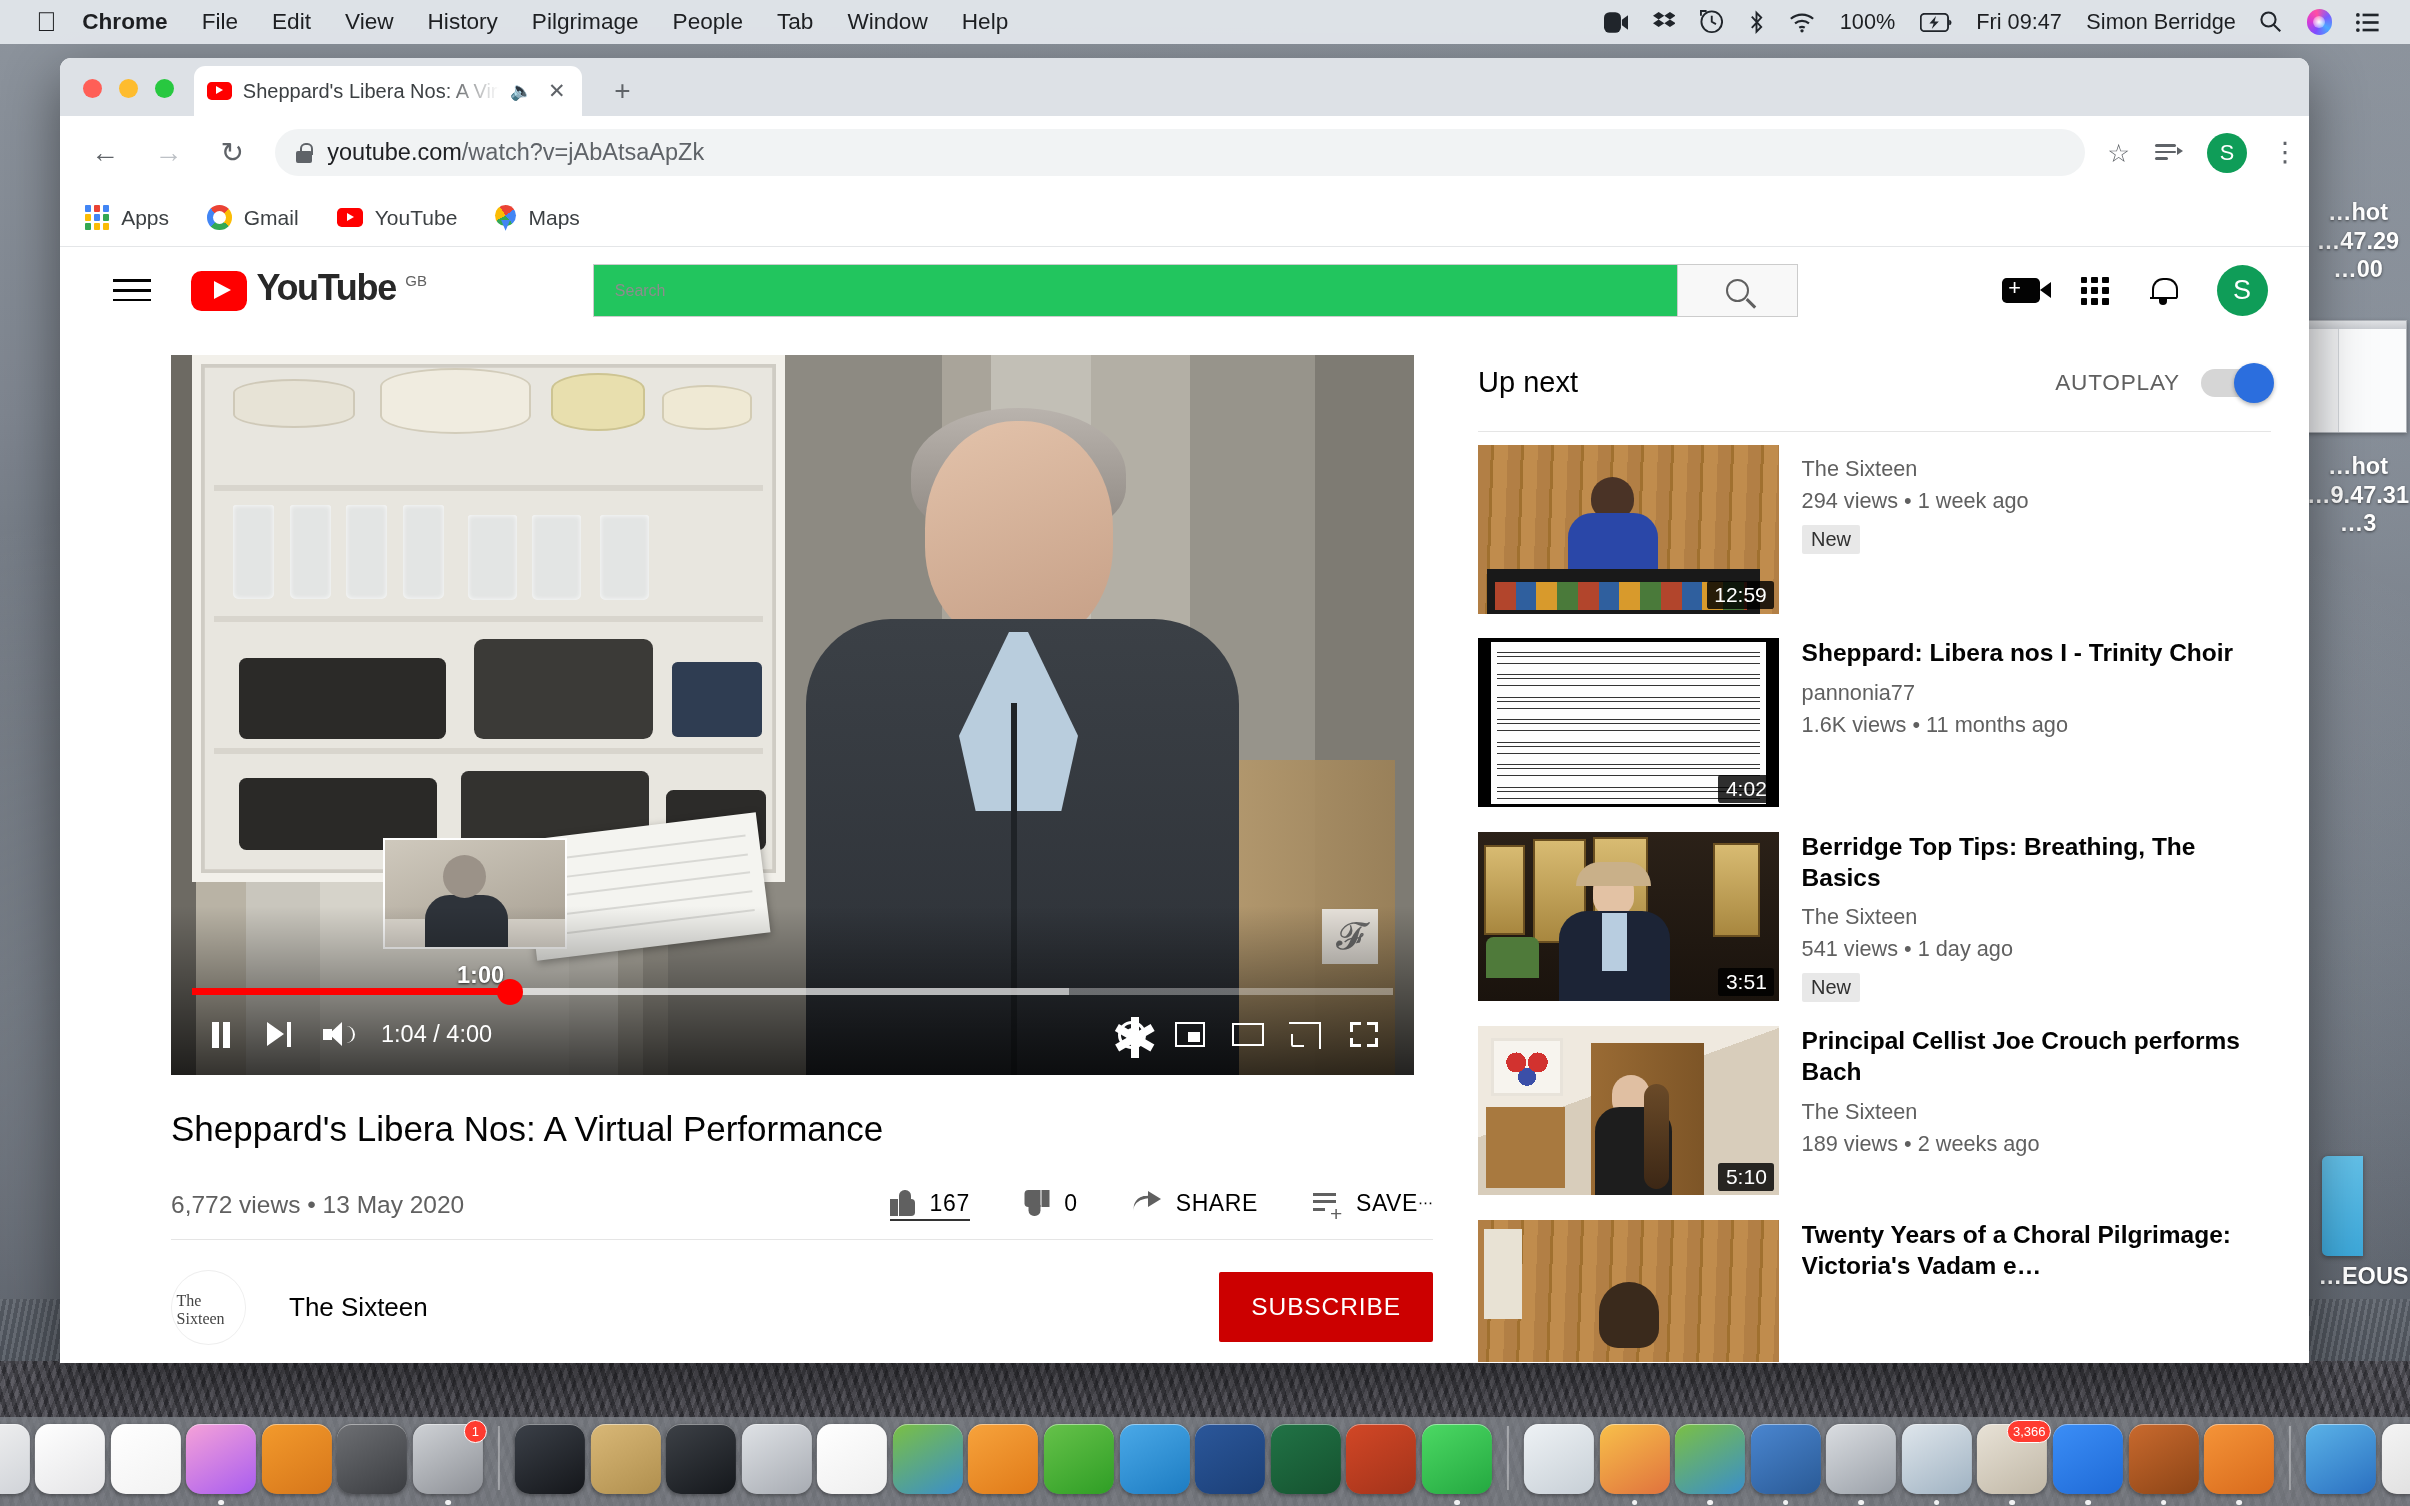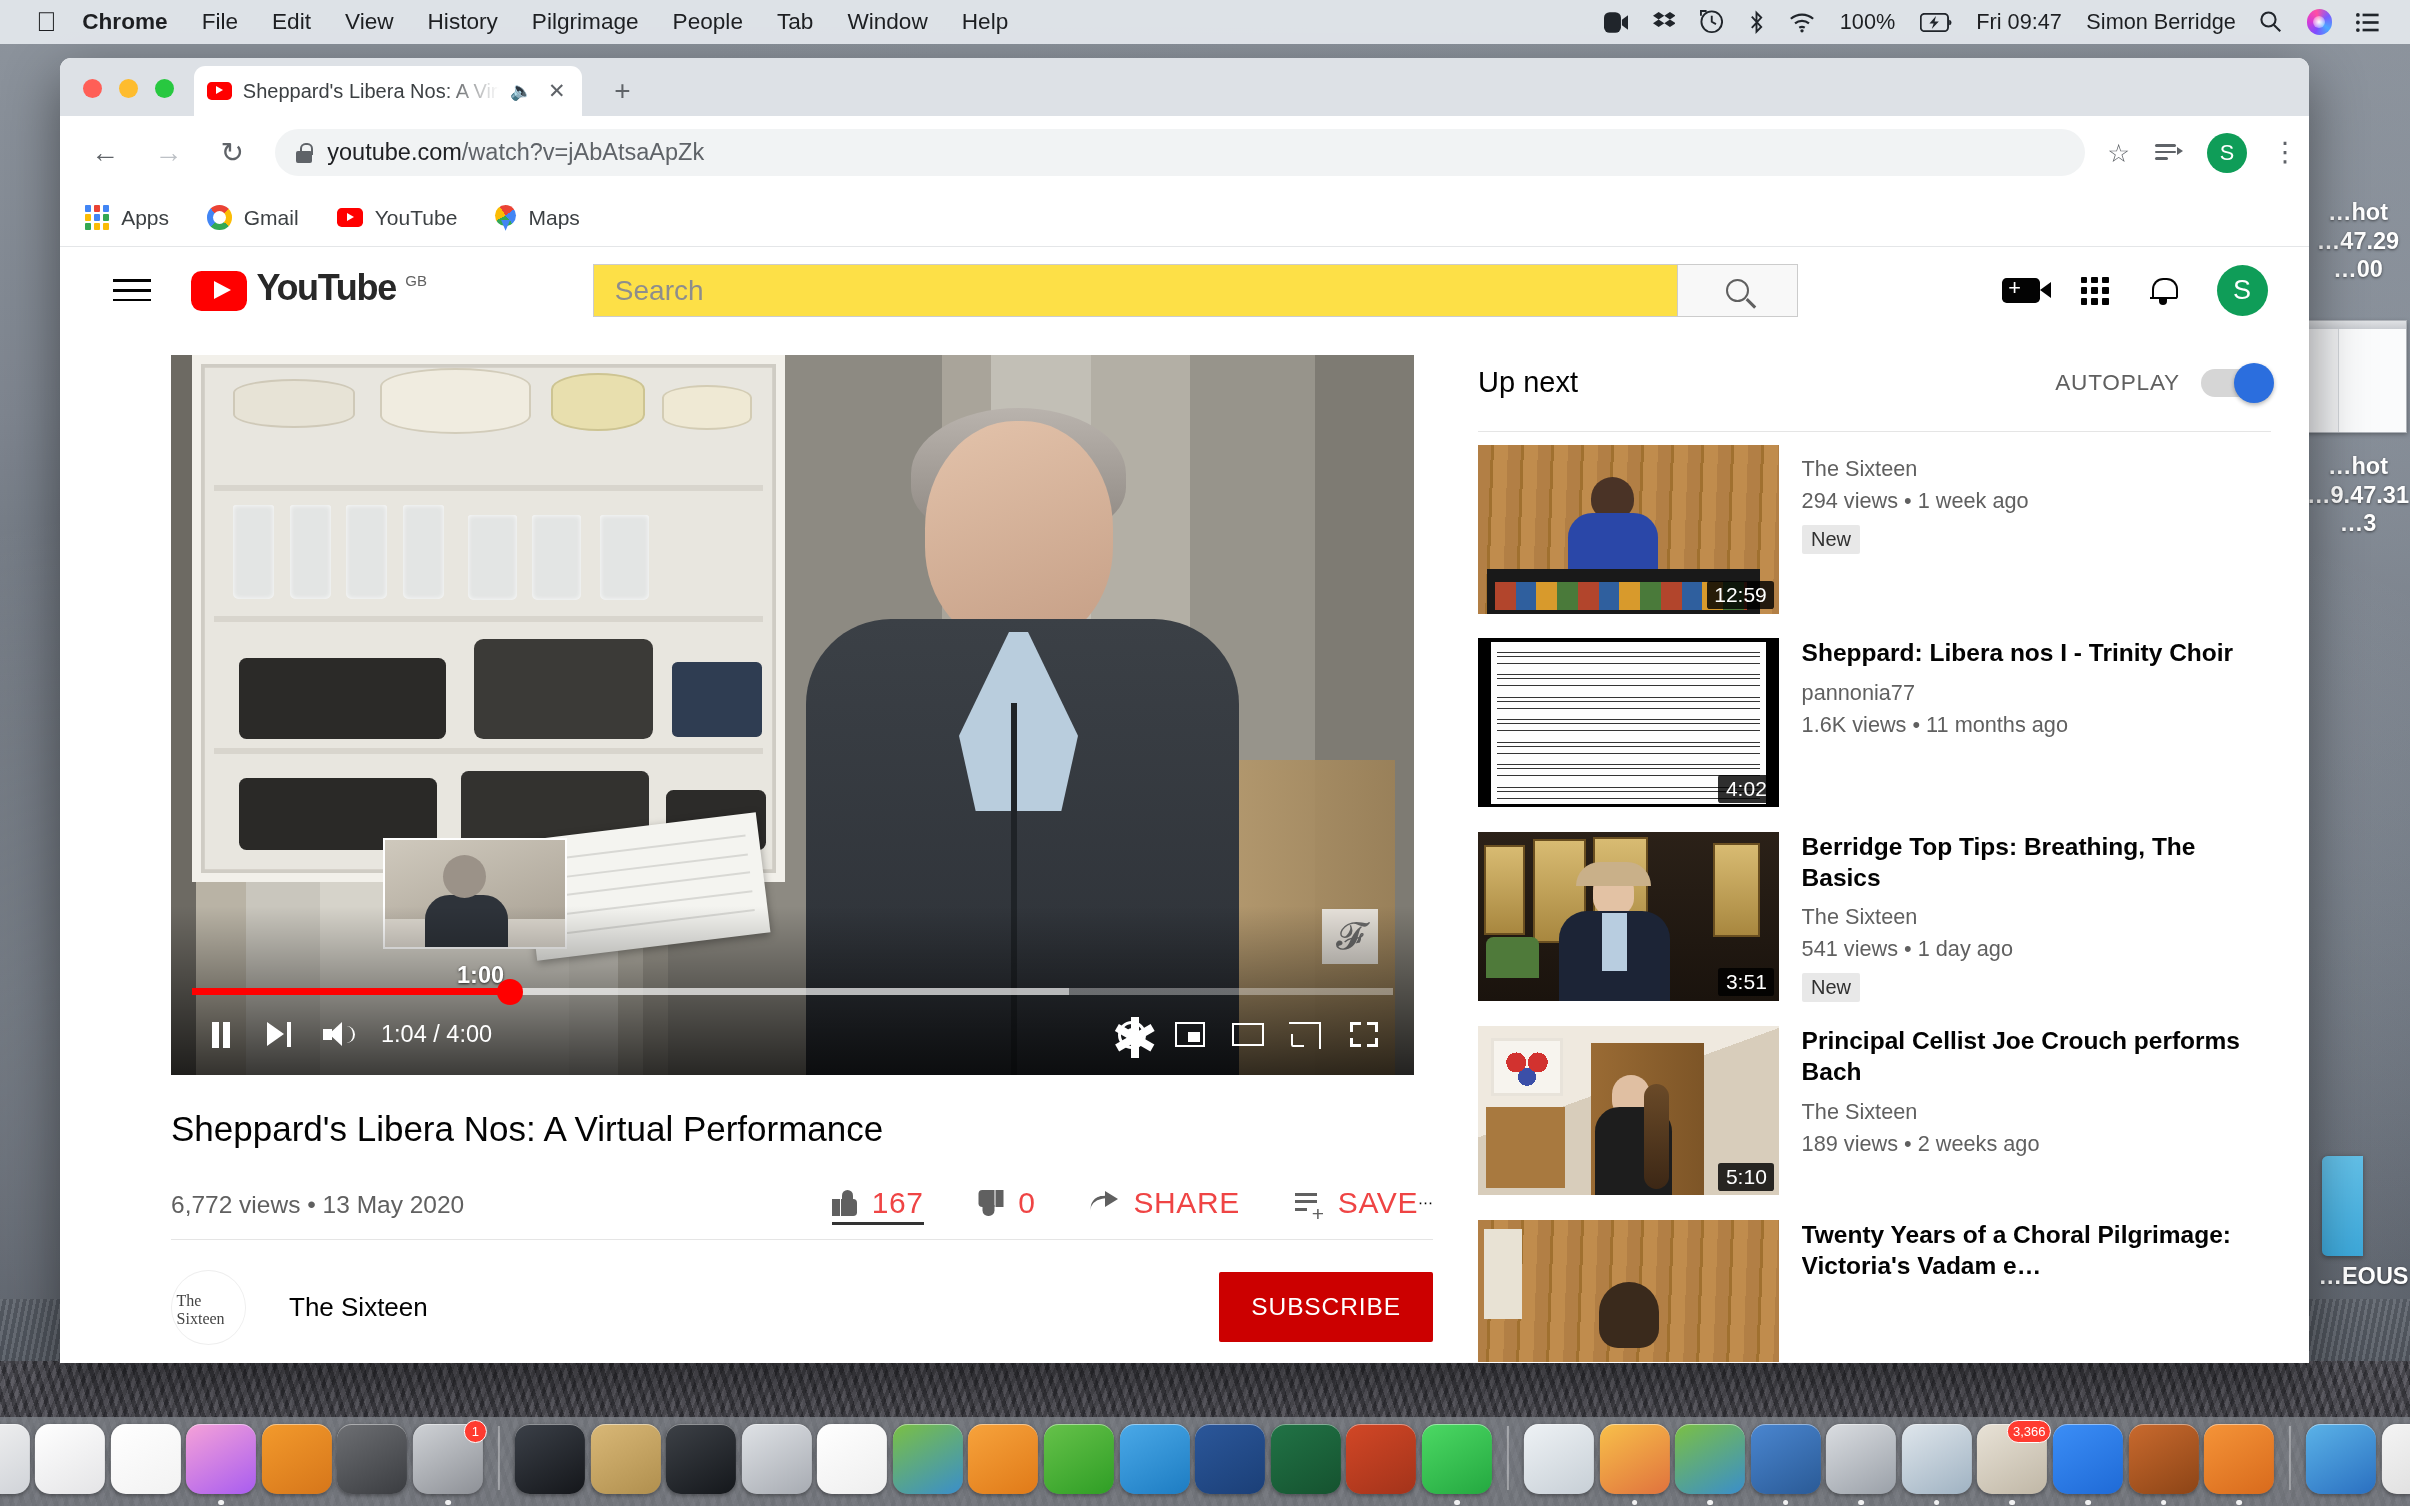--- a/index.html
+++ b/index.html
@@ -150,22 +150,22 @@
   .ytlogo{display:flex;align-items:flex-start;gap:9.4px;flex:none;}
   .ytlogo .box{width:56px;height:40px;background:#ff0000;border-radius:10.4px;position:relative;}
   .ytlogo .box:after{content:"";position:absolute;left:22.6px;top:10.4px;border-left:17px solid #fff;
      border-top:9.4px solid transparent;border-bottom:9.4px solid transparent;}
   .ytlogo .word{font-size:36px;font-weight:700;color:#282828;letter-spacing:-1.3px;line-height:.95;
      font-family:"Liberation Sans",sans-serif;}
   .ytlogo .cc{font-size:15px;color:#606060;margin-top:1.9px;}
   .searchwrap{flex:1;display:flex;justify-content:center;}
   .searchbar{display:flex;width:1205px;max-width:1205px;height:53px;}
   .searchbar input{
-    flex:1;border:0.9px solid #ccc;border-right:none;padding:0 21px;font-size:28px;color:#222;
-    font-family:"Liberation Sans",sans-serif;outline:none;background:#fde047;
+    flex:1;border:0.9px solid #ccc;border-right:none;padding:0 21px;font-size:16px;color:#222;
+    font-family:"Liberation Sans",sans-serif;outline:none;background:#22c55e;
   }
   .searchbar input::placeholder{color:#8d8d8d;}
   .searchbtn{width:121px;border:0.9px solid #ccc;background:#f8f8f8;display:flex;
     align-items:center;justify-content:center;}
   .mag{width:23.5px;height:23.5px;border:2.8px solid #606060;border-radius:50%;position:relative;}
   .mag:after{content:"";position:absolute;right:-10.4px;bottom:-4.7px;width:12.2px;height:2.8px;
      background:#606060;transform:rotate(45deg);}
   .hdr-right{display:flex;align-items:center;gap:41px;flex:none;margin-left:38px;margin-right:9.4px;}
   .vidcam{width:38px;height:25.4px;background:#030303;border-radius:4.7px;position:relative;}
   .vidcam:after{content:"";position:absolute;right:-11.3px;top:3.8px;border-right:11.3px solid #030303;
@@ -270,21 +270,21 @@
   .ic-full b:nth-child(2){right:0;top:0;border-right:3.8px solid #fff;border-top:3.8px solid #fff;}
   .ic-full b:nth-child(3){left:0;bottom:0;border-left:3.8px solid #fff;border-bottom:3.8px solid #fff;}
   .ic-full b:nth-child(4){right:0;bottom:0;border-right:3.8px solid #fff;border-bottom:3.8px solid #fff;}
 
   
   #vtitle{font-size:35px;color:#030303;margin:34px 0 0 0;font-weight:400;}
   #metarow{display:flex;align-items:center;margin-top:22.6px;height:68px;
      border-bottom:0.9px solid #e5e5e5;gap:29px;}
   #views{font-size:24.5px;color:#606060;}
   .actions{display:flex;align-items:center;margin-left:auto;gap:0;padding-bottom:3.8px;}
-  .act{display:flex;align-items:center;gap:15px;margin-left:55px;color:#ef4444;font-size:30px;
+  .act{display:flex;align-items:center;gap:15px;margin-left:55px;color:#000000;font-size:23px;
      letter-spacing:0.6px;font-weight:500;}
   .thumb-up{width:24.5px;height:26px;position:relative;flex:none;}
   .thumb-up:before{content:"";position:absolute;left:0;bottom:0;width:7.5px;height:17px;background:#606060;}
   .thumb-up:after{content:"";position:absolute;left:8.5px;bottom:0;width:16px;height:17px;background:#606060;
      border-radius:0 3.8px 3.8px 0;}
   .thumb-up u{position:absolute;left:9.4px;top:0;width:11.3px;height:11.3px;background:#606060;
      border-radius:5.6px 5.6px 0 0;}
   .thumb-dn{width:24.5px;height:26px;position:relative;flex:none;transform:rotate(180deg);}
   .thumb-dn:before{content:"";position:absolute;left:0;bottom:0;width:7.5px;height:17px;background:#606060;}
   .thumb-dn:after{content:"";position:absolute;left:8.5px;bottom:0;width:16px;height:17px;background:#606060;

